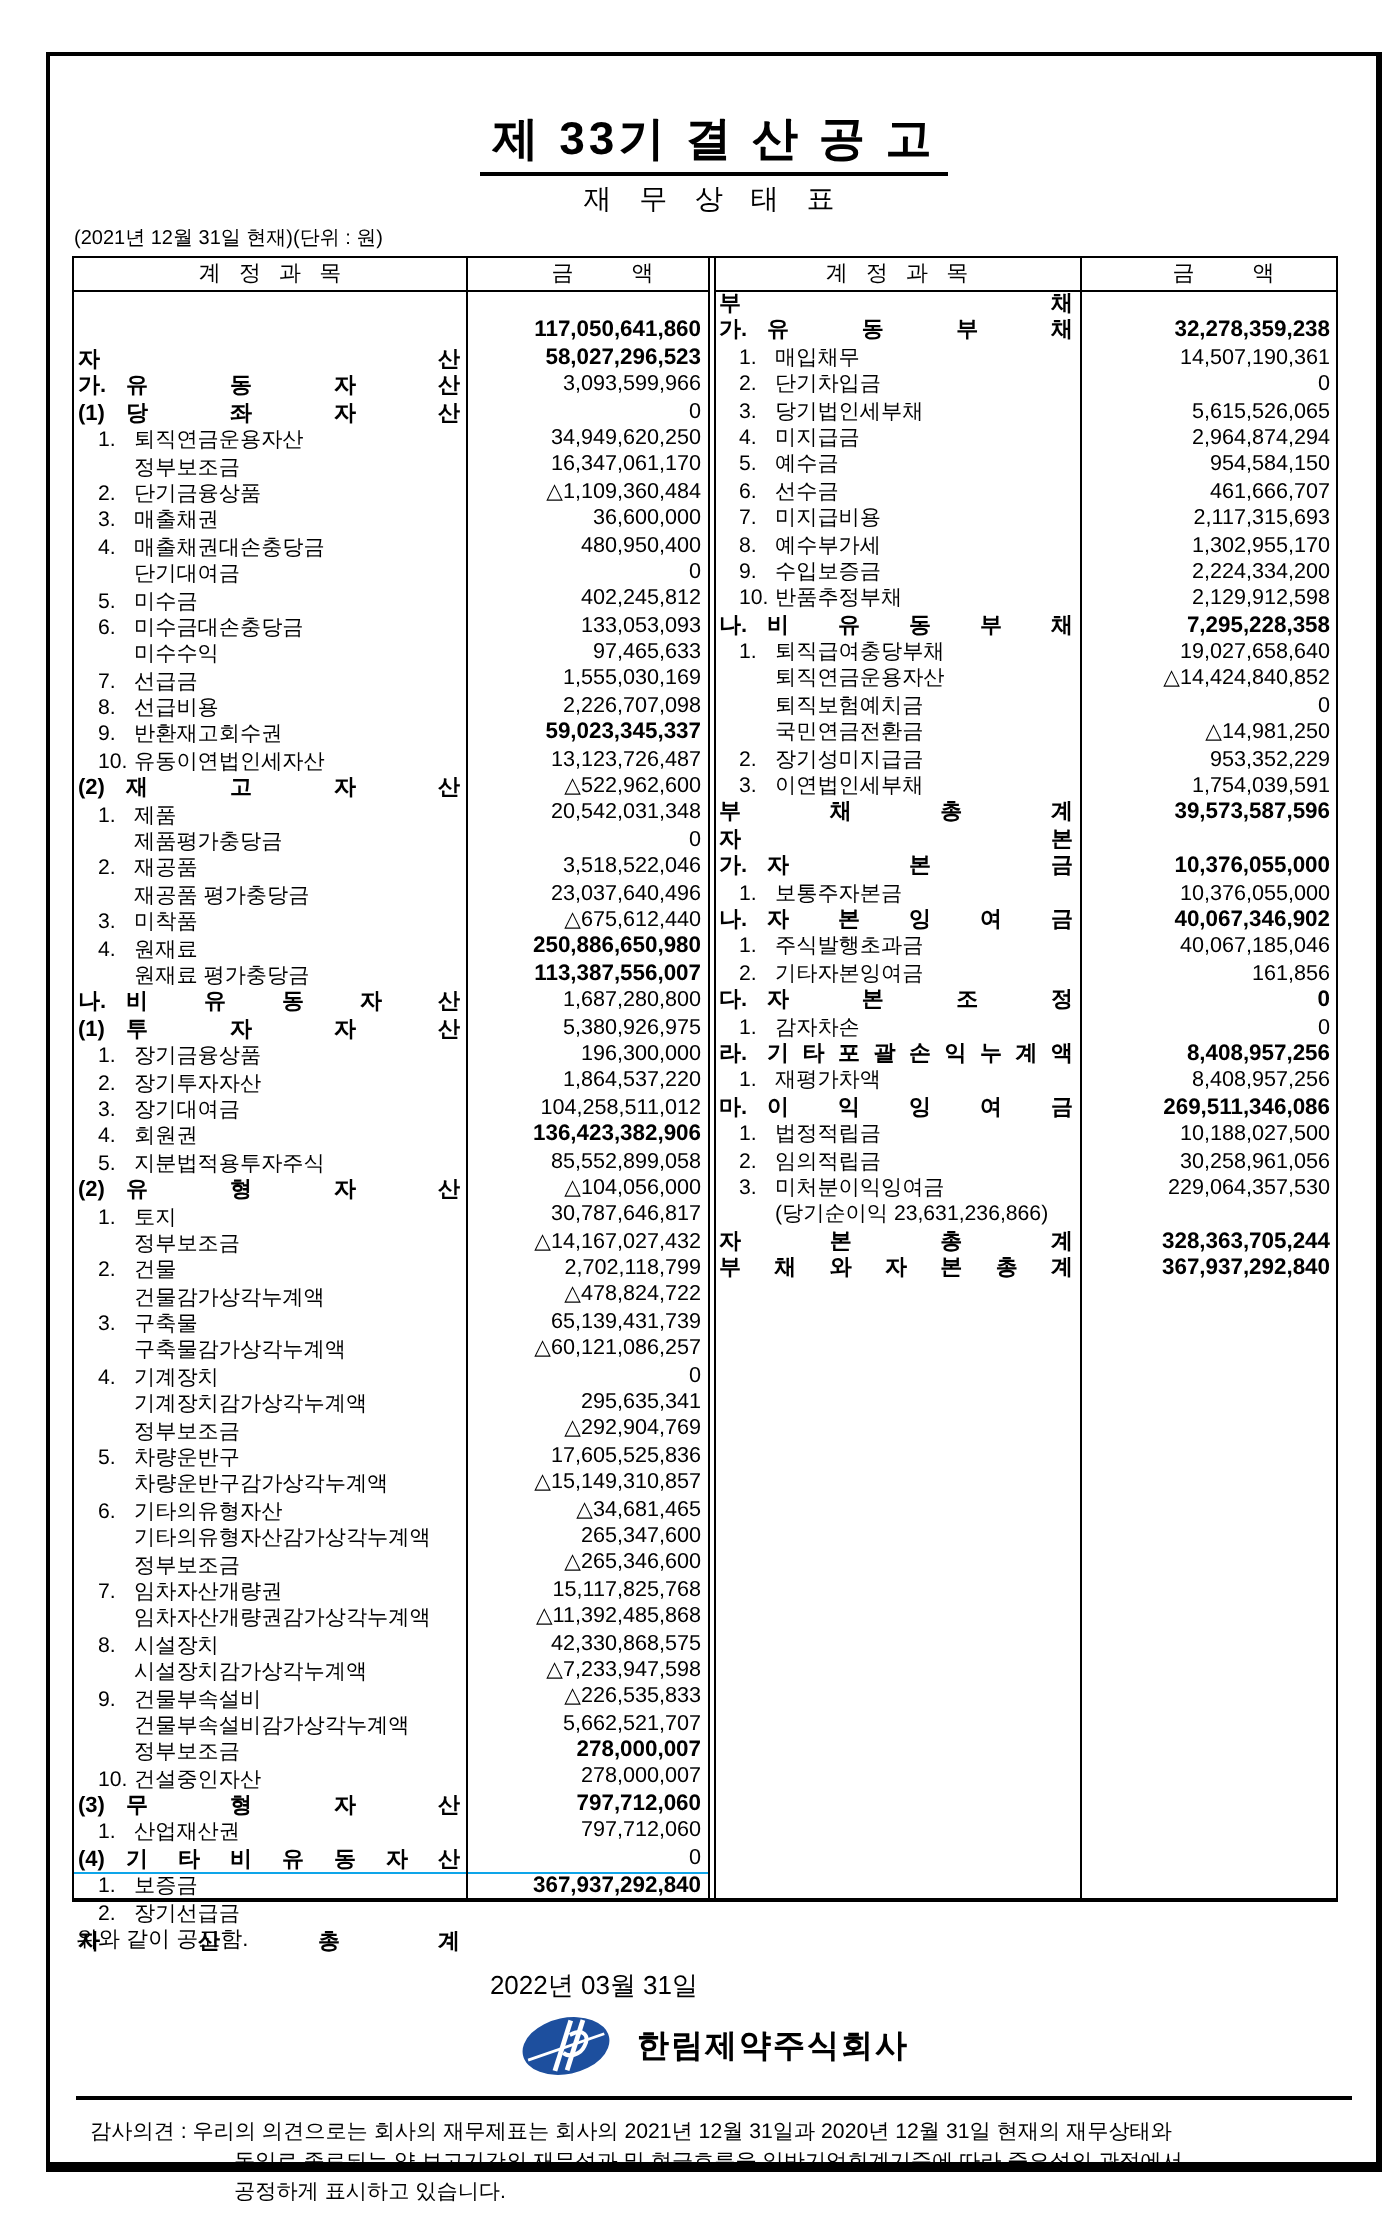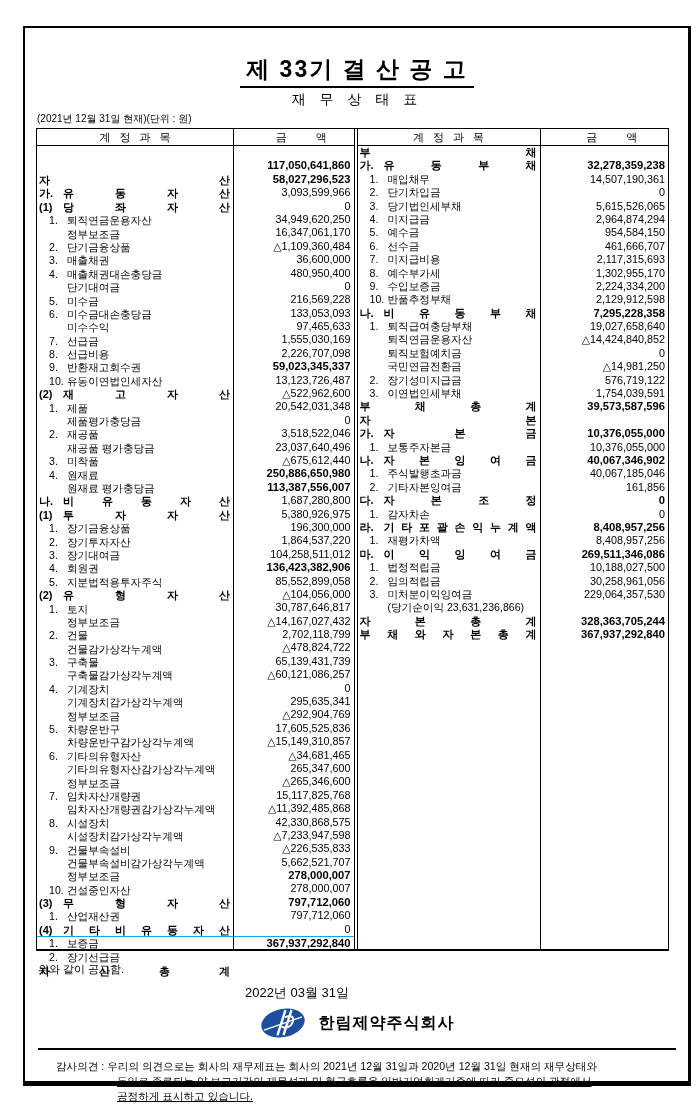--- a/index.html
+++ b/index.html
@@ -39,22 +39,22 @@
   .row.b .amt{font-weight:bold;font-size:11.2px;}
 
   
   .notice{font-size:11px;margin:11px 0 0 2px;}
   .pub-date{text-align:center;font-size:13px;margin-top:7px;margin-right:120px;}
   .company-row{display:flex;justify-content:center;align-items:center;gap:13px;margin-top:3px;}
   .company{font-size:16px;font-weight:bold;letter-spacing:1px;}
   .ceo{text-align:center;font-size:15px;font-weight:bold;word-spacing:6px;margin-top:9px;}
   .sign-line{border-top:2px solid #000;margin:7px 2px 0 2px;}
   .audit{font-size:10.6px;line-height:15px;margin-top:9px;}
-  .audit .l1{margin-left:20px;}
-  .audit .l2,.audit .l3{margin-left:81px;text-decoration:underline;}
+  .audit .l1{margin-left:9px;}
+  .audit .l2,.audit .l3{margin-left:81px;}
 </style>
 </head>
 <body>
 
 <div class="sheet">
   <div class="inner">
 
     <div class="title-wrap">
       <span class="title">제 33기  결 산 공 고</span>
     </div>
@@ -147,21 +147,21 @@
                 <span class="num">6.</span>
                 <span class="label">미수금대손충당금</span>
               </div>
               <div class="amt">0</div>
             </div>
             <div class="row">
               <div class="acct">
                 <span class="num"></span>
                 <span class="label">미수수익</span>
               </div>
-              <div class="amt">216,569,228</div>
+              <div class="amt">402,245,812</div>
             </div>
             <div class="row">
               <div class="acct">
                 <span class="num">7.</span>
                 <span class="label">선급금</span>
               </div>
               <div class="amt">133,053,093</div>
             </div>
             <div class="row">
               <div class="acct">
@@ -617,21 +617,21 @@
                 <span class="num"></span>
                 <span class="label">국민연금전환금</span>
               </div>
               <div class="amt">△14,981,250</div>
             </div>
             <div class="row">
               <div class="acct">
                 <span class="num">2.</span>
                 <span class="label">장기성미지급금</span>
               </div>
-              <div class="amt">576,719,122</div>
+              <div class="amt">953,352,229</div>
             </div>
             <div class="row">
               <div class="acct">
                 <span class="num">3.</span>
                 <span class="label">이연법인세부채</span>
               </div>
               <div class="amt">1,754,039,591</div>
             </div>
             <div class="row b">
               <div class="acct">

